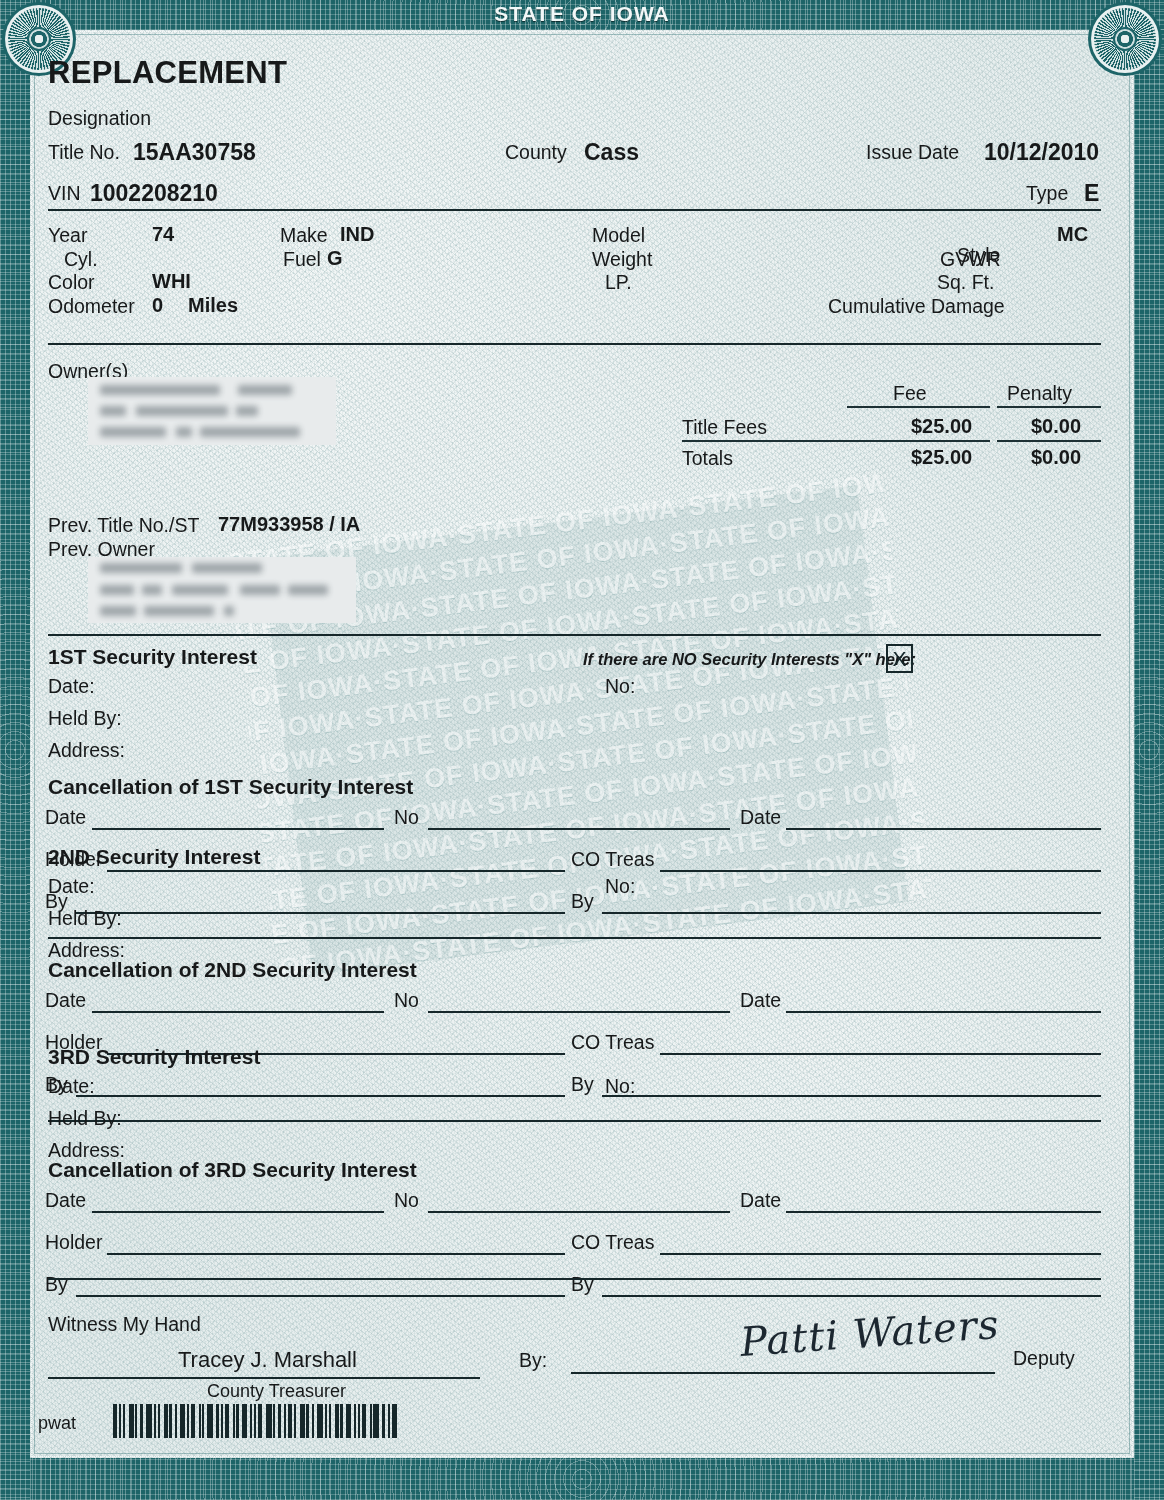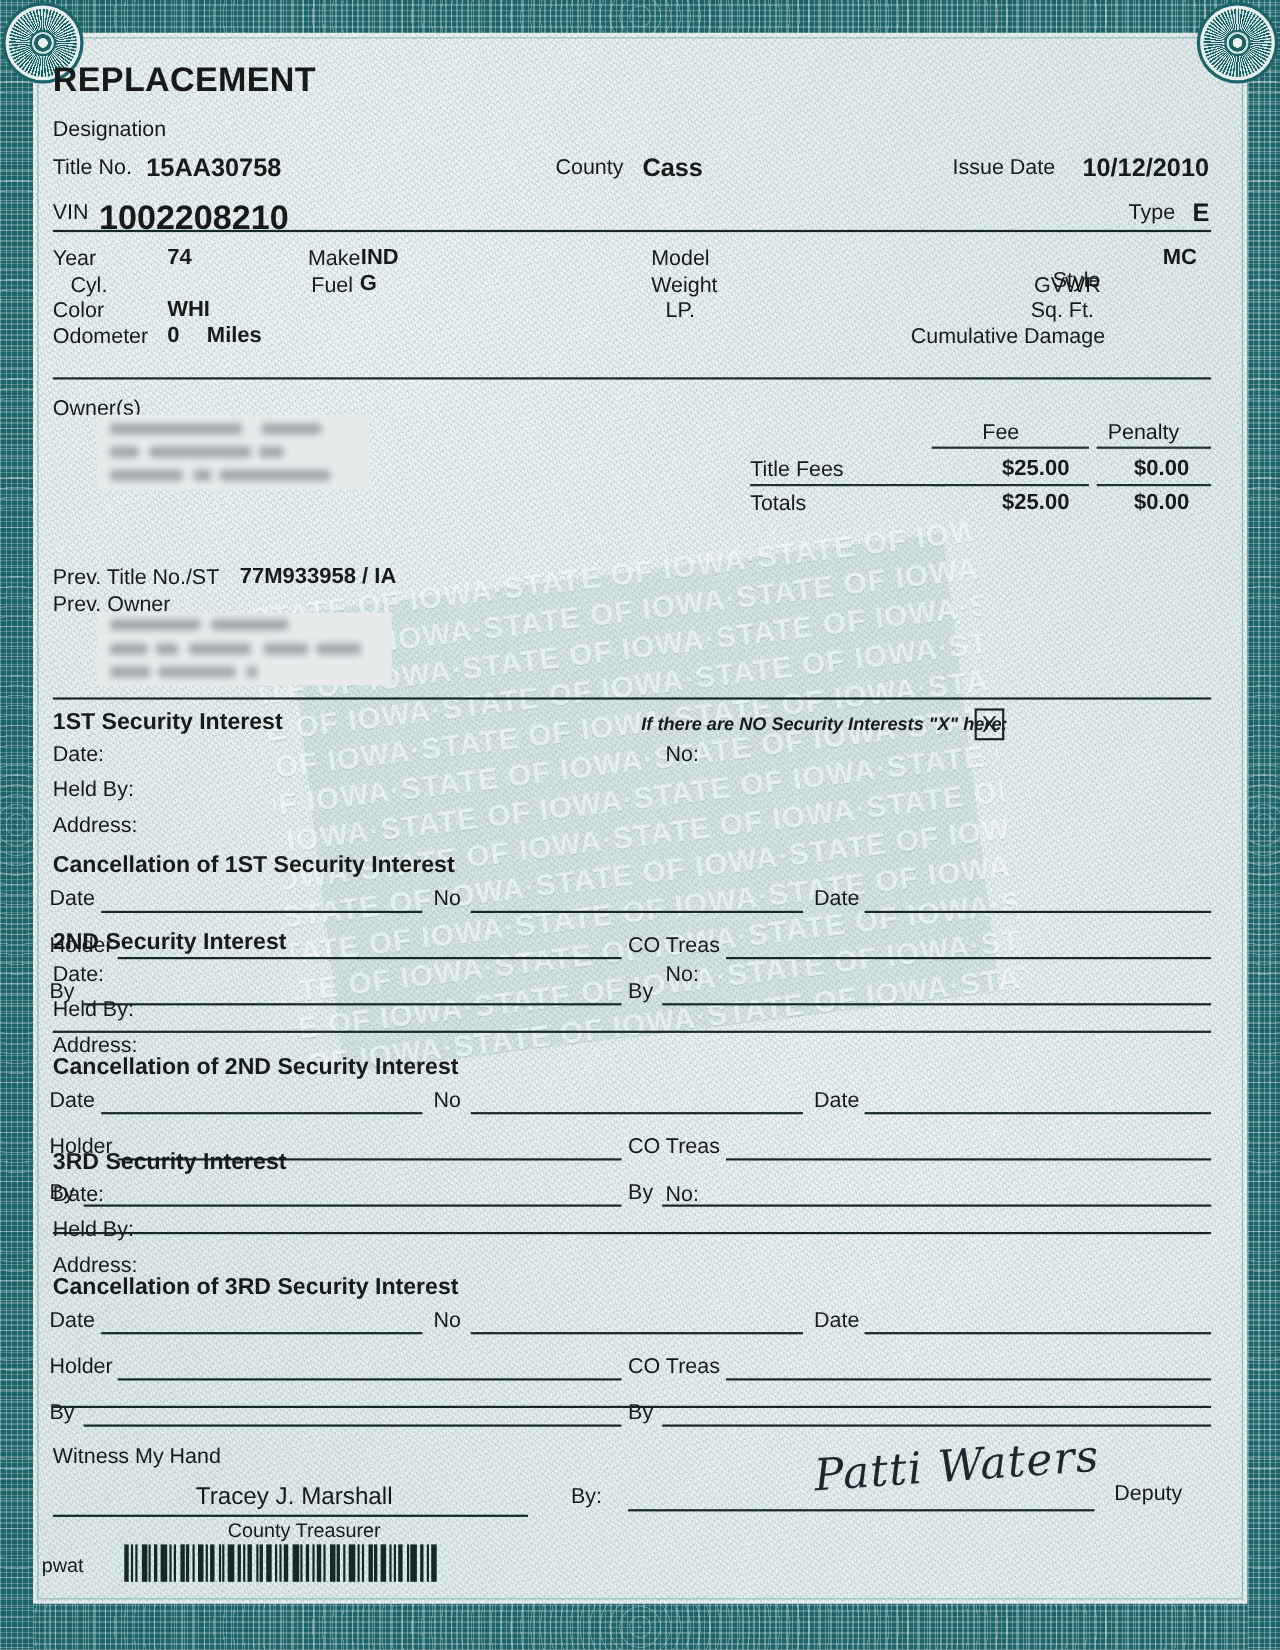--- a/index.html
+++ b/index.html
@@ -171,49 +171,50 @@
   <div class="border-band bb-top"></div>
   <div class="border-band bb-bot"></div>
   <div class="border-band bb-left"></div>
   <div class="border-band bb-right"></div>
   <div class="inner-hair"></div>
   <div class="inner-hair2"></div>
 
   <div class="rosette ros-tl"></div>
   <div class="rosette ros-tr"></div>
 
+  <div class="banner-text" id="top-banner-text">STATE OF IOWA</div>
 
   <div class="content">
 
     <div class="t" id="h-replacement">REPLACEMENT</div>
 
     <div class="t lbl" style="left:48px;top:107px;">Designation</div>
     <div class="t val" style="left:175px;top:107px;"></div>
 
     <div class="t lbl" style="left:48px;top:141px;">Title No.</div>
     <div class="t val" style="left:133px;top:139px;font-size:23px;">15AA30758</div>
 
     <div class="t lbl" style="left:505px;top:141px;">County</div>
     <div class="t val" style="left:584px;top:139px;font-size:23px;">Cass</div>
 
     <div class="t lbl" style="left:866px;top:141px;">Issue Date</div>
     <div class="t val" style="left:984px;top:139px;font-size:23px;">10/12/2010</div>
 
     <div class="t lbl" style="left:48px;top:182px;">VIN</div>
-    <div class="t val" style="left:90px;top:180px;font-size:31px;">1002208210</div>
+    <div class="t val" style="left:90px;top:180px;font-size:23px;">1002208210</div>
 
     <div class="t lbl" style="left:1026px;top:182px;">Type</div>
     <div class="t val" style="left:1084px;top:180px;font-size:23px;">E</div>
 
     <div class="rule" style="left:48px;top:209px;width:1053px;"></div>
 
     <div class="t lbl" style="left:48px;top:224px;">Year</div>
     <div class="t val" style="left:152px;top:223px;">74</div>
     <div class="t lbl" style="left:280px;top:224px;">Make</div>
-    <div class="t val" style="left:328px;top:223px;">IND</div>
+    <div class="t val" style="left:328px;top:223px;padding-left:12px;">IND</div>
     <div class="t lbl" style="left:592px;top:224px;">Model</div>
     <div class="t val" style="left:662px;top:223px;"></div>
     <div class="t lbl" style="left:957px;top:224px;margin-top:20px;">Style</div>
     <div class="t val" style="left:1057px;top:223px;">MC</div>
 
     <div class="t lbl" style="left:48px;top:248px;padding-left:16px;">Cyl.</div>
     <div class="t val" style="left:152px;top:247px;"></div>
     <div class="t lbl" style="left:283px;top:248px;">Fuel</div>
     <div class="t val" style="left:327px;top:247px;">G</div>
     <div class="t lbl" style="left:592px;top:248px;">Weight</div>

